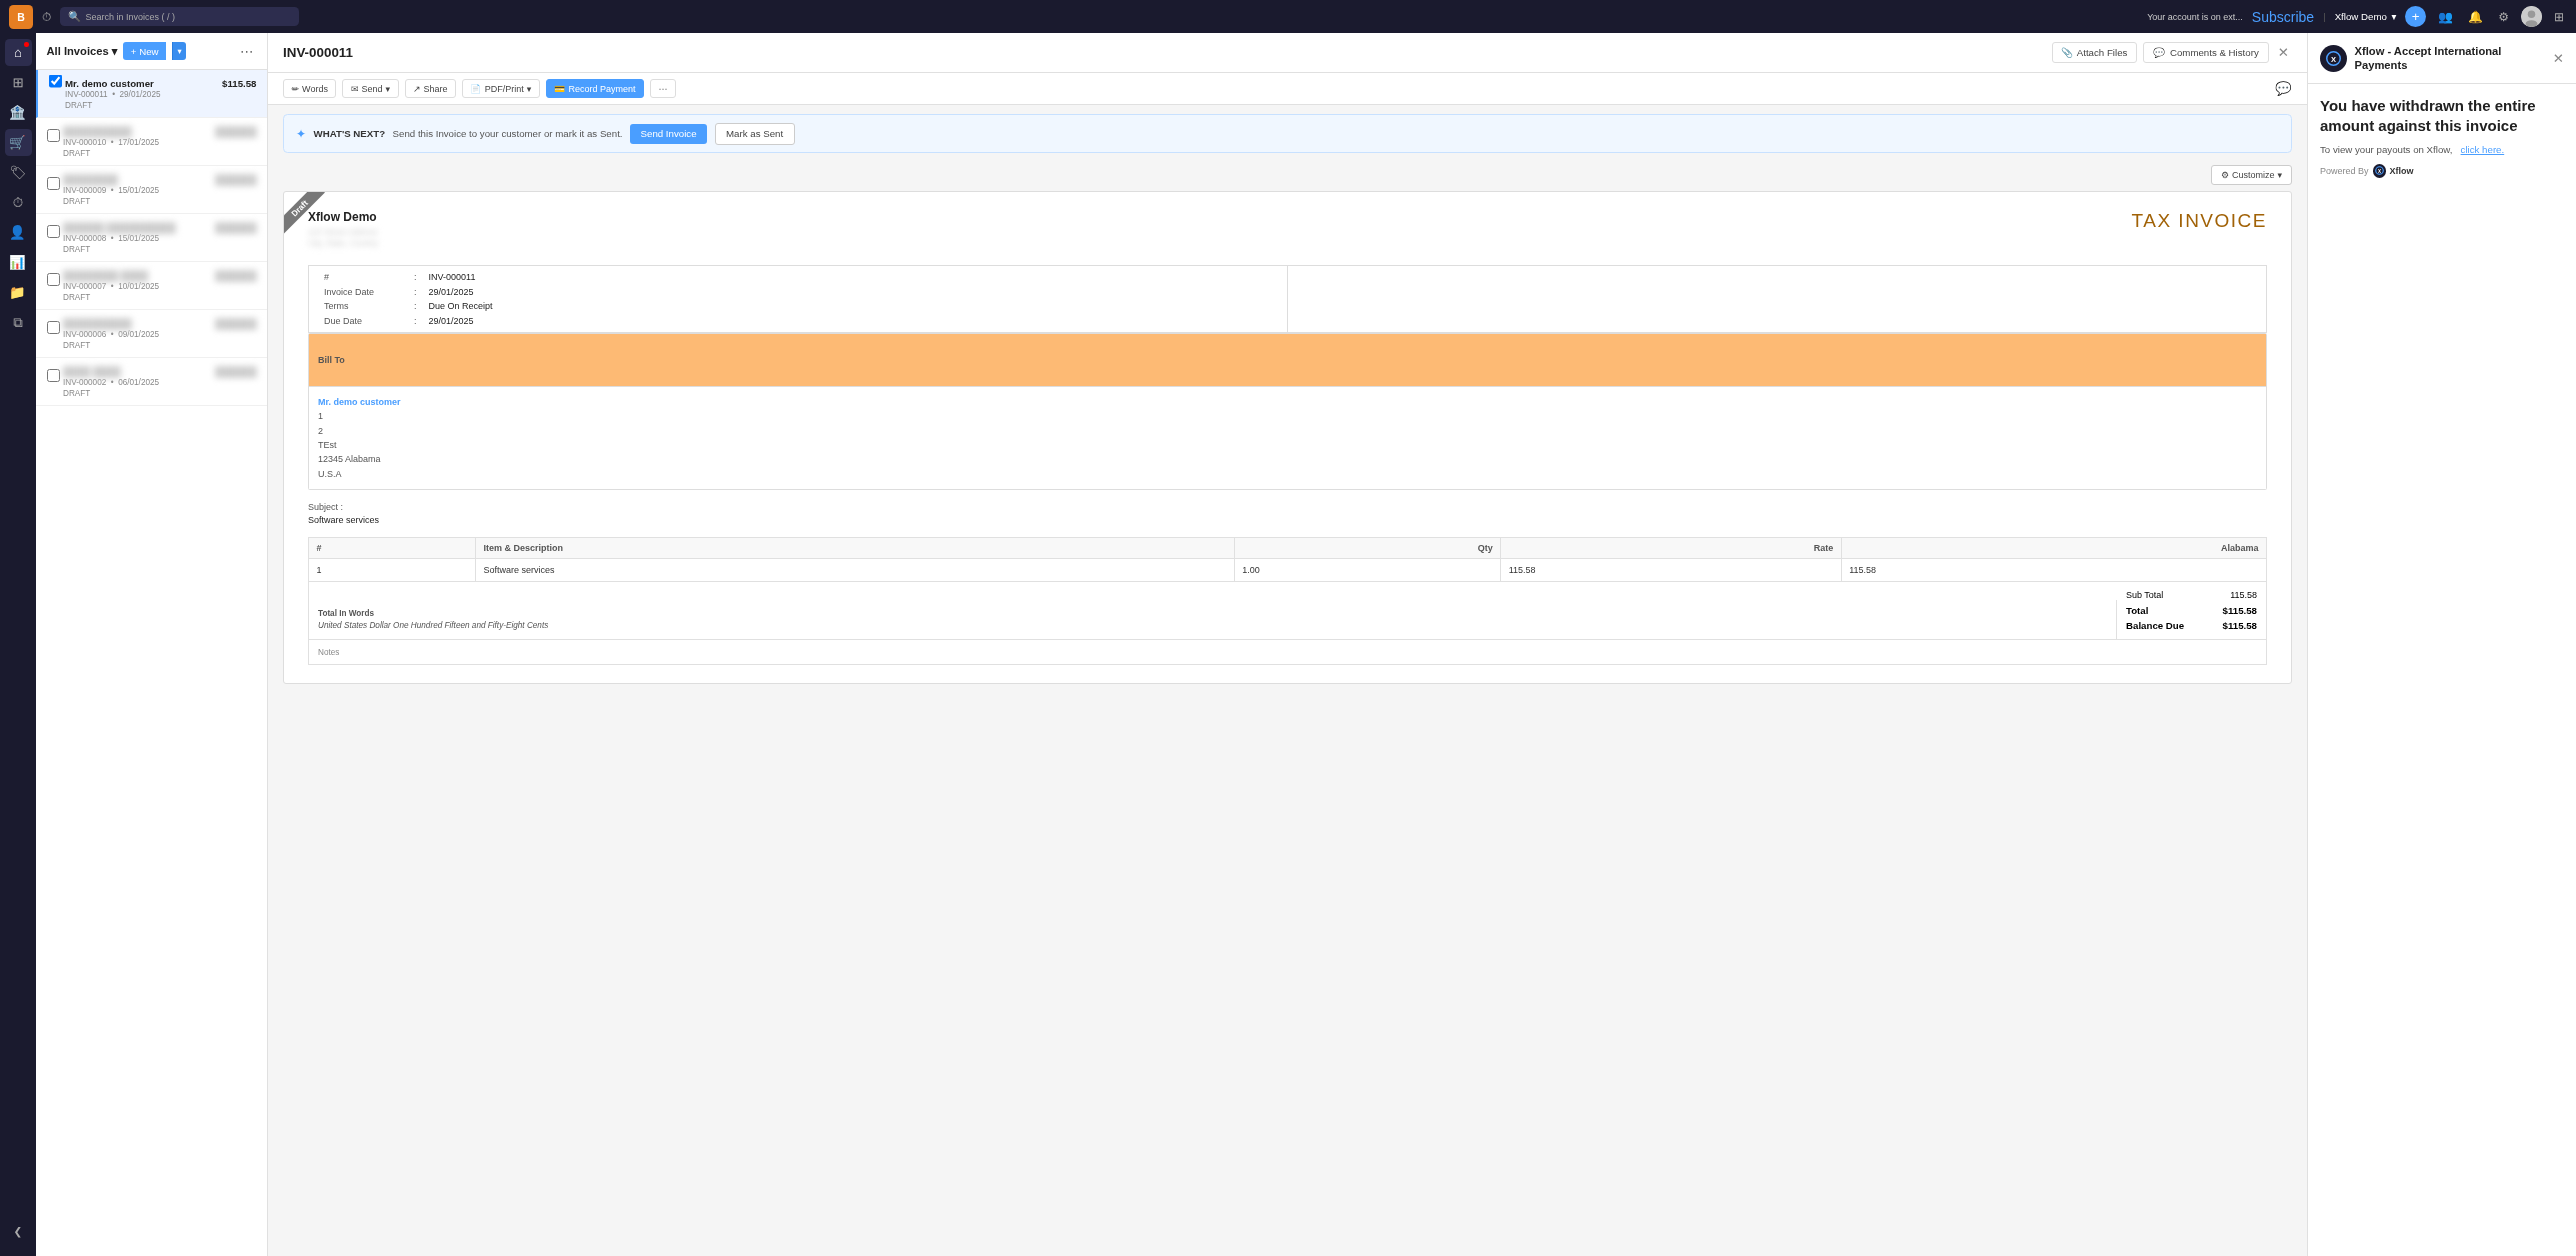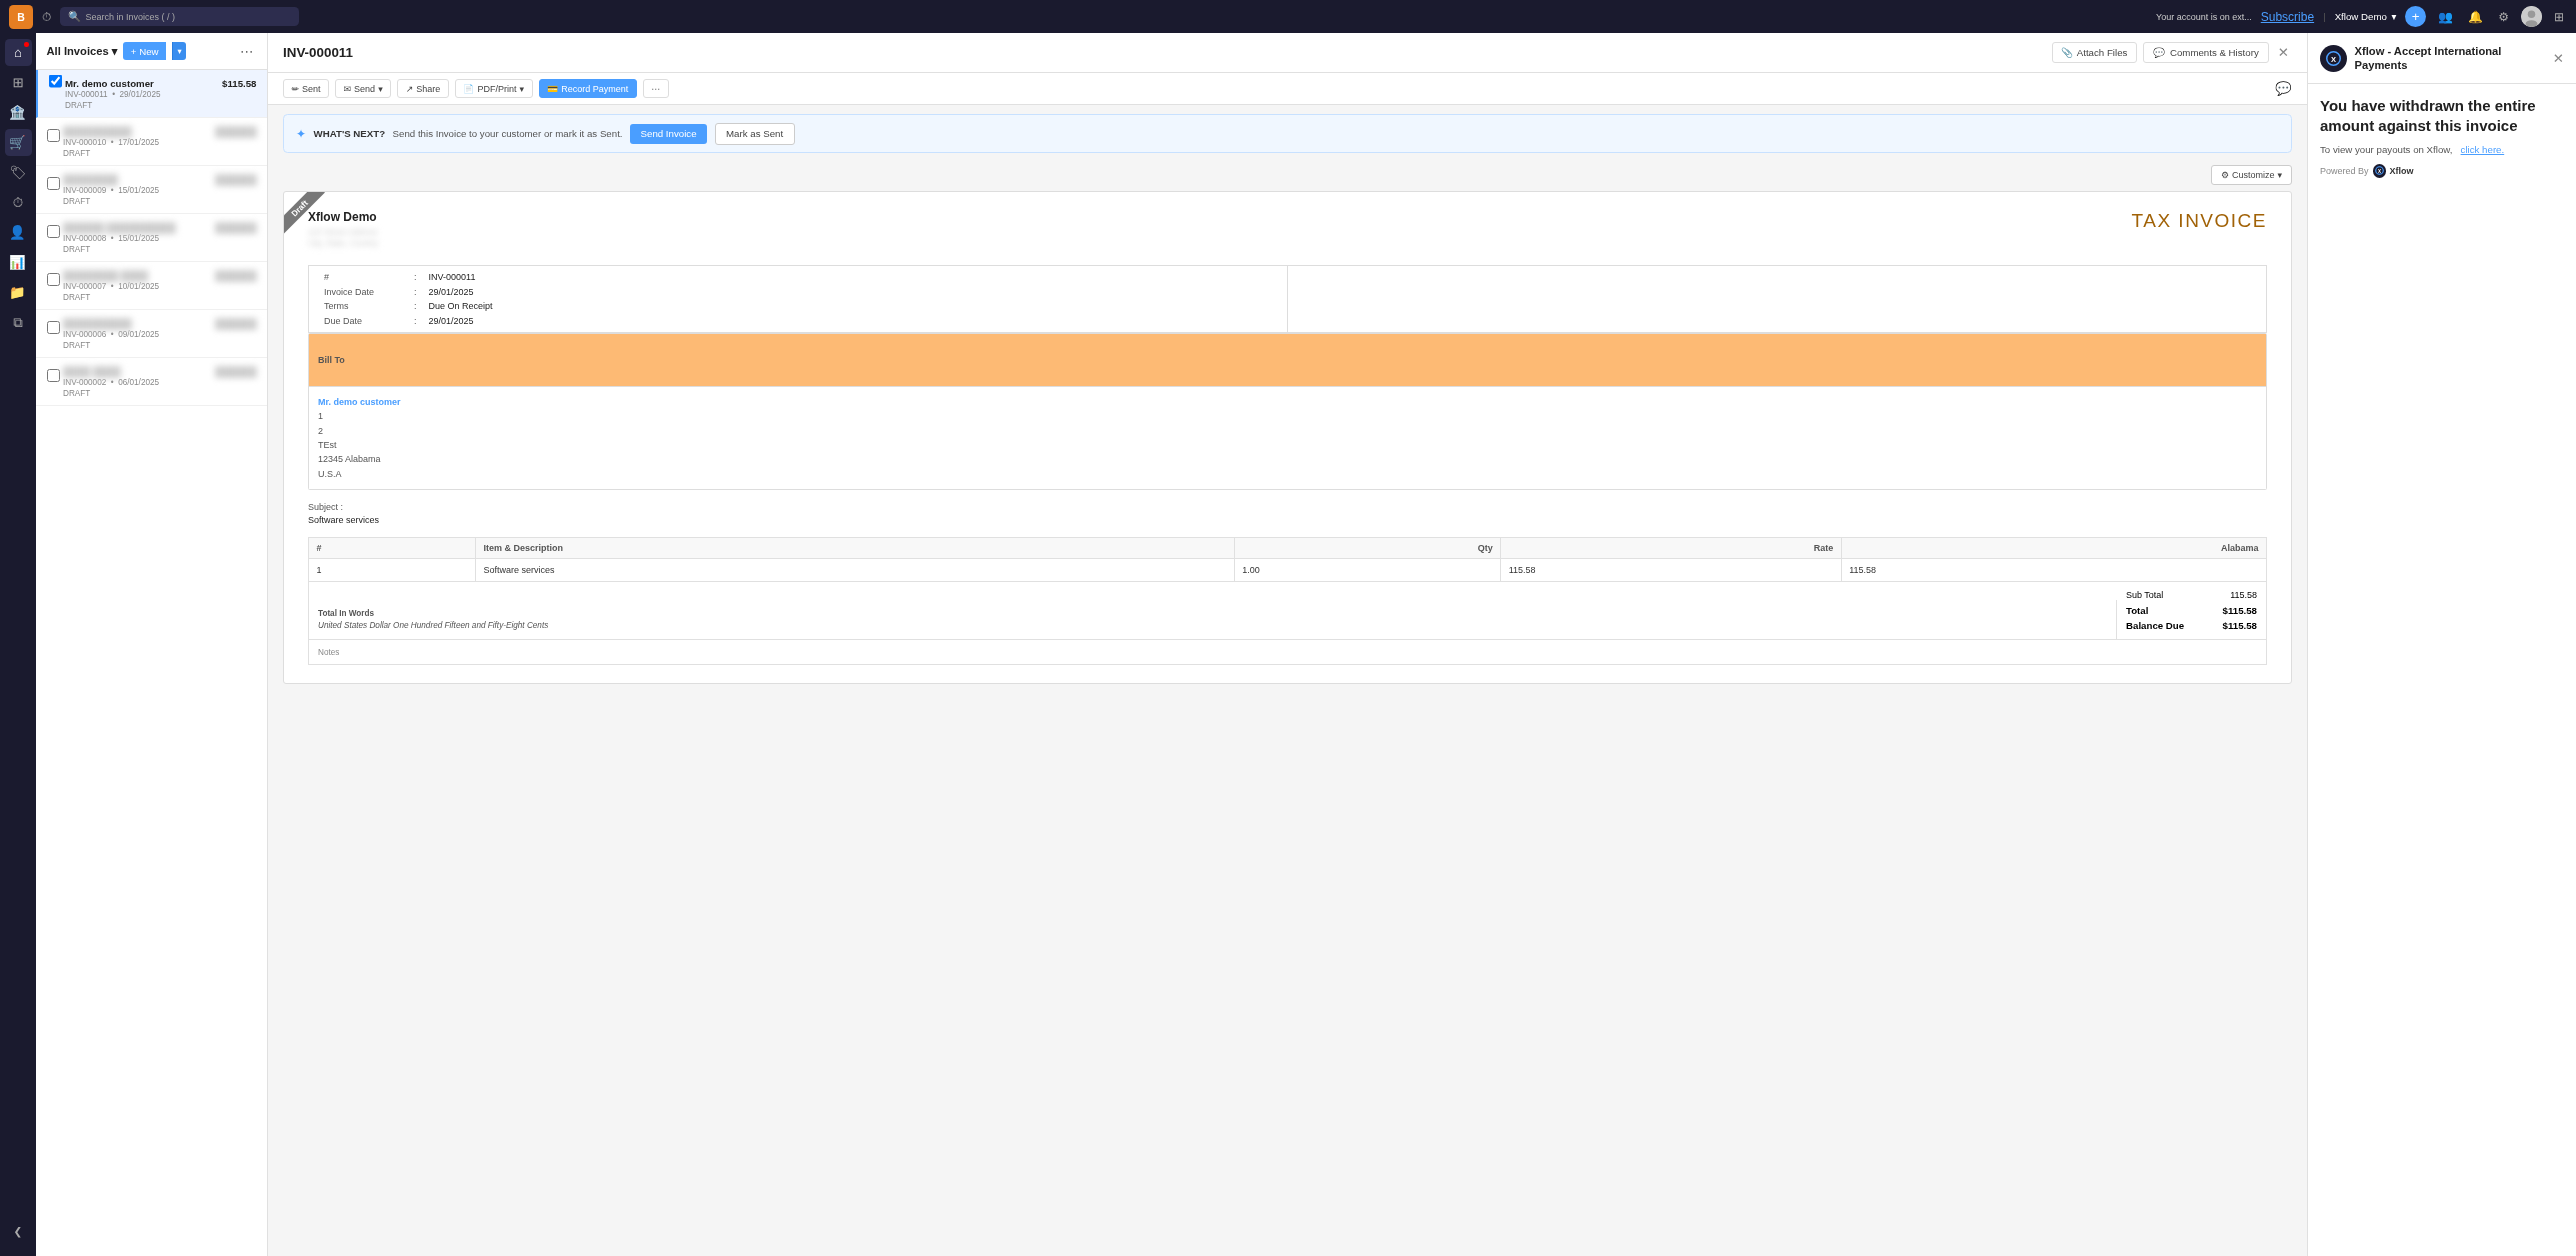--- a/index.html
+++ b/index.html
@@ -18,21 +18,21 @@
       z-index: 100;
     }
     .top-nav-logo { width: 24px; height: 24px; background: #e67e22; border-radius: 4.5px; display: flex; align-items: center; justify-content: center; font-weight: bold; color: white; font-size: 10.5px; }
     .top-nav-clock { color: #aaa; font-size: 12px; }
     .search-bar {
       display: flex; align-items: center; background: #2d2d4e; border-radius: 4.5px; padding: 3px 7.5px; gap: 4.5px; flex: 0 0 239px; color: #aaa; font-size: 9.7px; cursor: text;
     }
     .search-bar-icon { font-size: 10.5px; color: #aaa; }
     .top-nav-spacer { flex: 1; }
     .top-nav-account { font-size: 9px; color: #ccc; }
-    .top-nav-subscribe { color: #4a9eff; font-size: 12px; cursor: pointer; text-decoration: underline; }
+    .top-nav-subscribe { color: #4a9eff; font-size: 14px; cursor: pointer; }
     .top-nav-divider { color: #555; }
     .top-nav-user { display: flex; align-items: center; gap: 4.5px; color: #fff; cursor: pointer; font-size: 9.7px; }
     .top-nav-plus { background: #4a9eff; border: none; color: white; width: 21px; height: 21px; border-radius: 50%; font-size: 13.4px; cursor: pointer; display: flex; align-items: center; justify-content: center; }
     .top-nav-icon { color: #aaa; font-size: 12px; cursor: pointer; padding: 3px; }
     .top-nav-avatar { width: 21px; height: 21px; border-radius: 50%; background: #ccc; display: flex; align-items: center; justify-content: center; overflow: hidden; }
 
     
     .main-layout { display: flex; flex: 1; overflow: hidden; }
 
     
@@ -473,21 +473,21 @@
           <span>💬</span>
           <span>Comments &amp; History</span>
         </button>
         <button class="close-btn">✕</button>
       </div>
     </div>
 
     <div class="invoice-toolbar">
       <button class="toolbar-btn">
         <span>✏</span>
-        <span>Sent</span>
+        <span>Words</span>
       </button>
       <button class="toolbar-btn">
         <span>✉</span>
         <span>Send</span>
         <span>▾</span>
       </button>
       <button class="toolbar-btn">
         <span>↗</span>
         <span>Share</span>
       </button>

